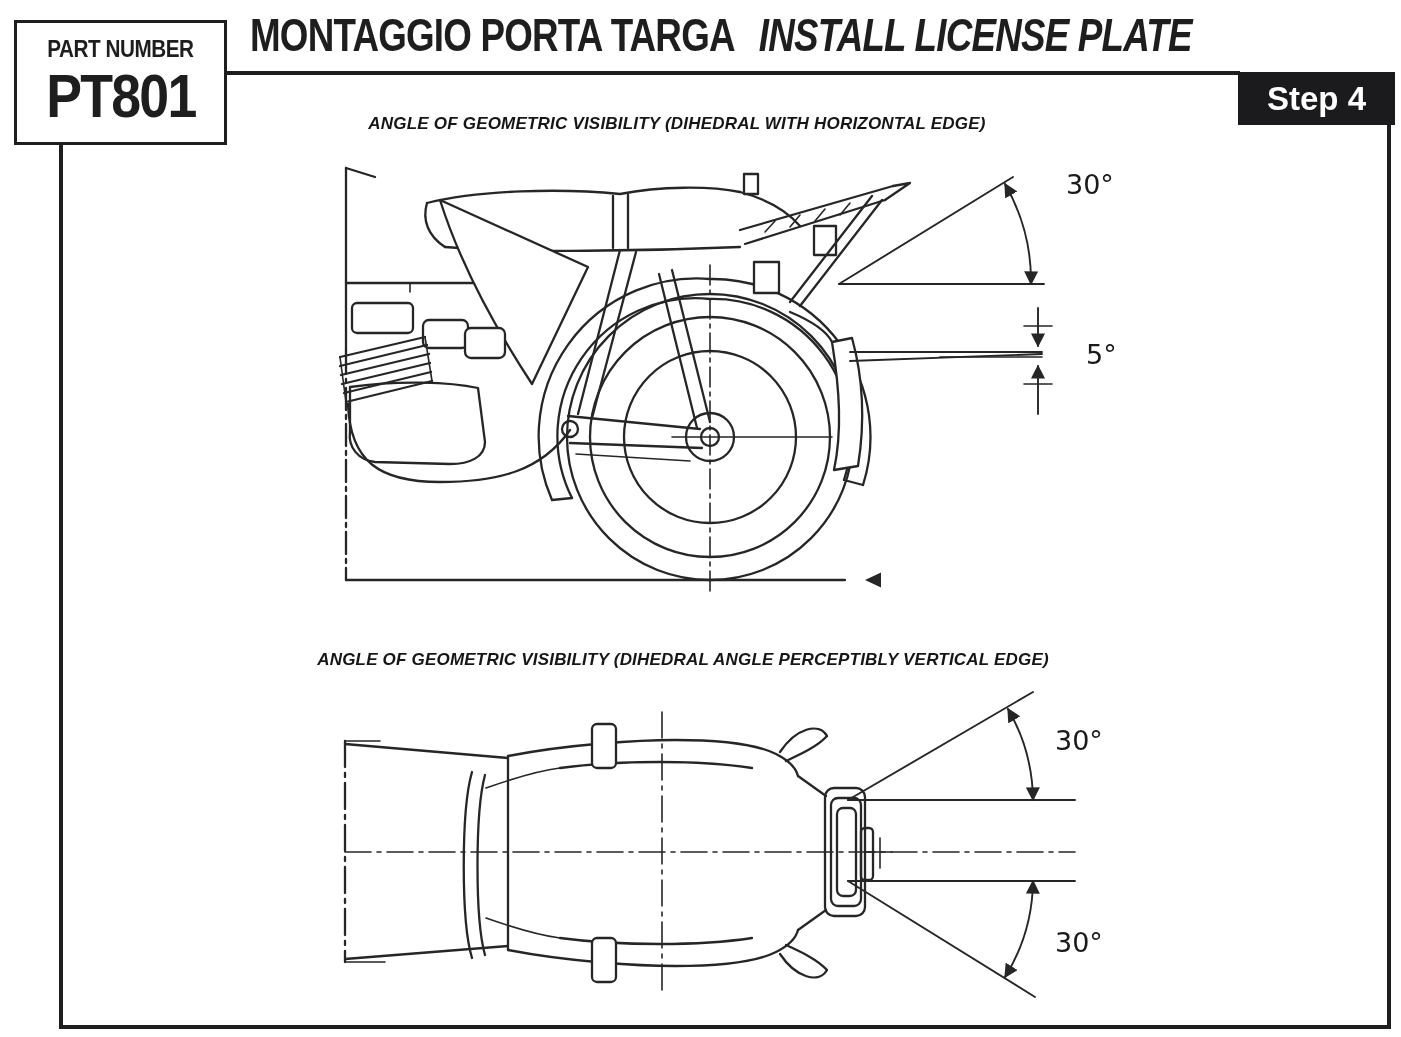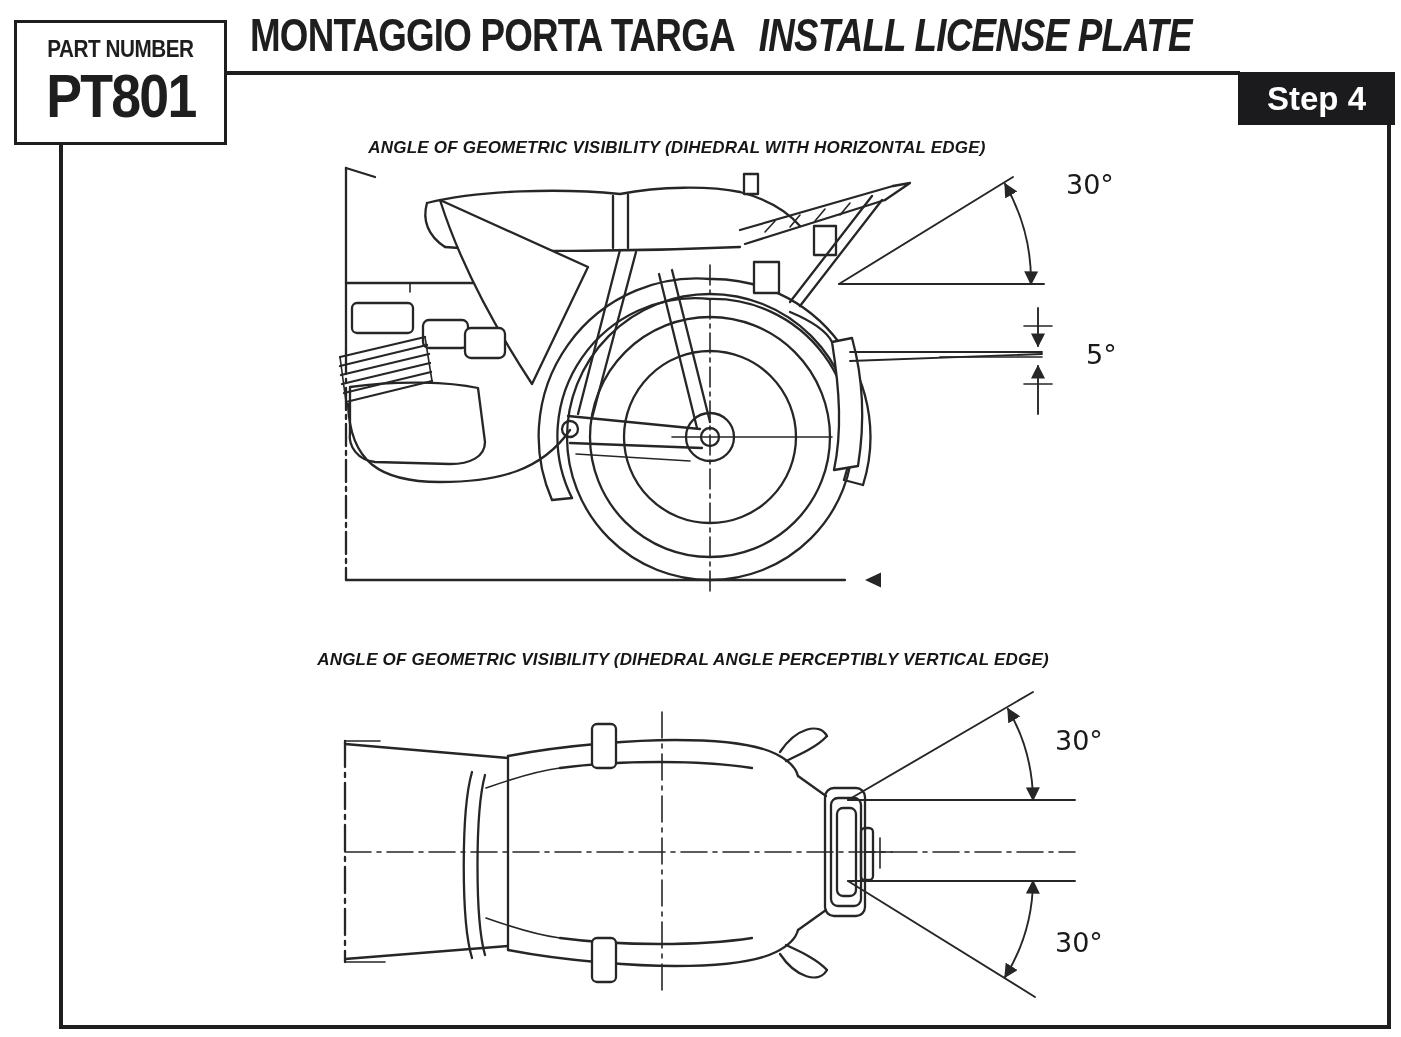--- a/index.html
+++ b/index.html
@@ -50,21 +50,21 @@
   .fl-top{left:227px;top:71px;width:1013px;height:4px;}
   .fl-right{left:1387px;top:72px;width:4px;height:957px;}
   .fl-bottom{left:59px;top:1025px;width:1332px;height:4px;}
   .fl-left{left:59px;top:145px;width:4px;height:880px;}
   
   .diagram-caption{
     position:absolute;text-align:center;white-space:nowrap;
     font-weight:bold;font-style:italic;font-size:17px;letter-spacing:0.2px;
     color:#161616;
   }
-  .cap-1{left:337px;top:114px;width:680px;margin-top:24px;}
+  .cap-1{left:337px;top:114px;width:680px;}
   .cap-2{left:313px;top:650px;width:740px;}
   
   svg{position:absolute;overflow:visible;}
   .svg-side{left:320px;top:152px;}
   .svg-top{left:320px;top:676px;}
   svg path, svg circle, svg rect, svg line{
     fill:none;stroke:var(--stroke);stroke-width:2.3;stroke-linecap:round;stroke-linejoin:round;
   }
   svg .thin{stroke-width:1.6;}
   svg .ann{stroke-width:1.9;}

